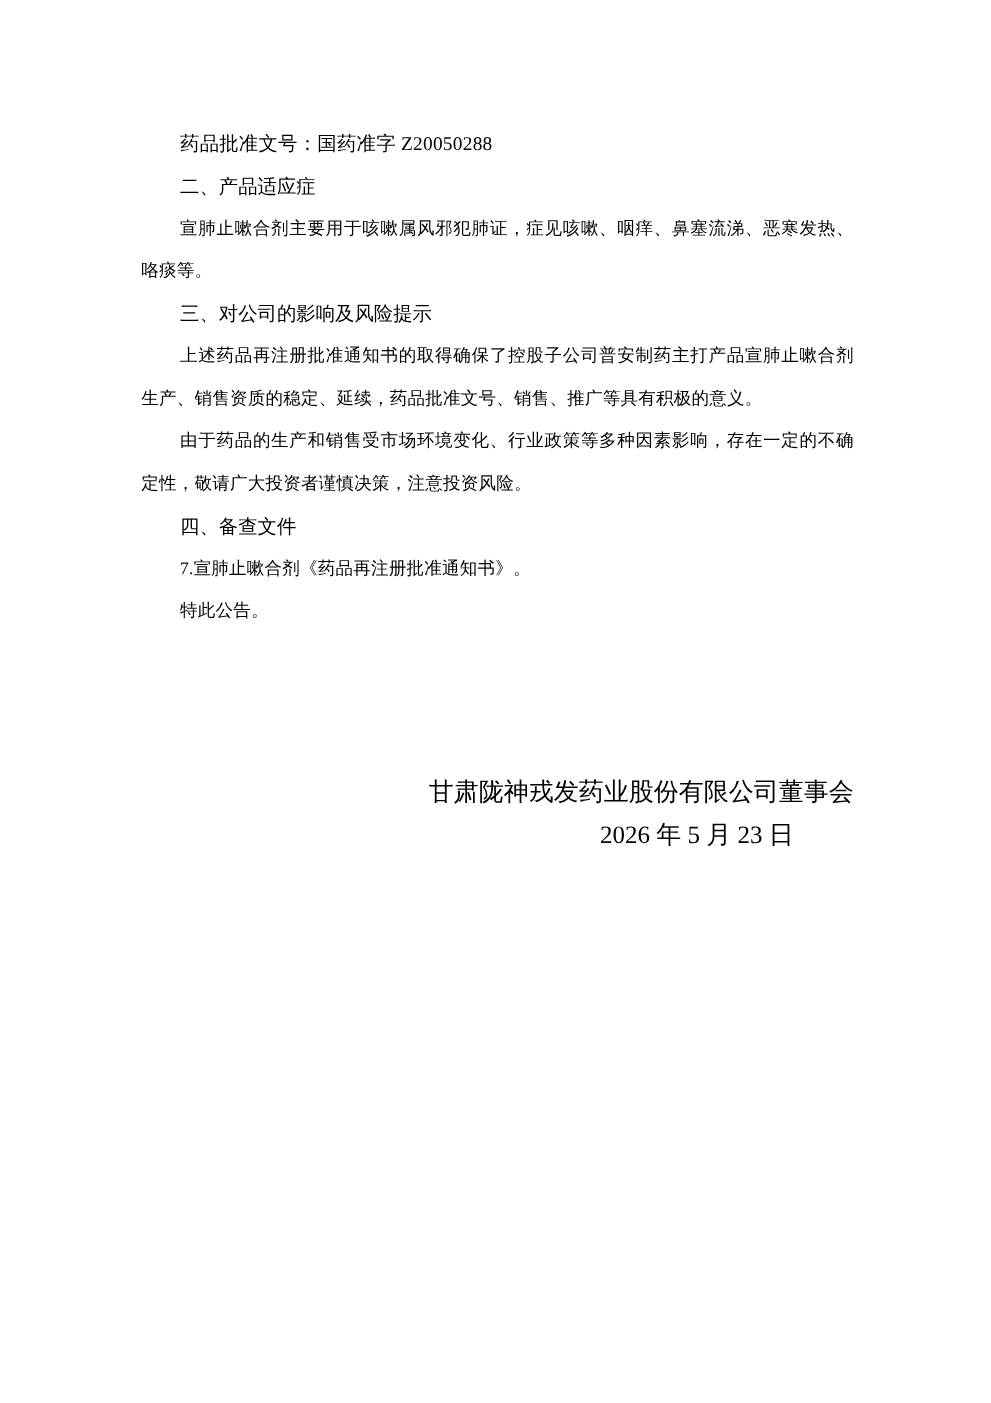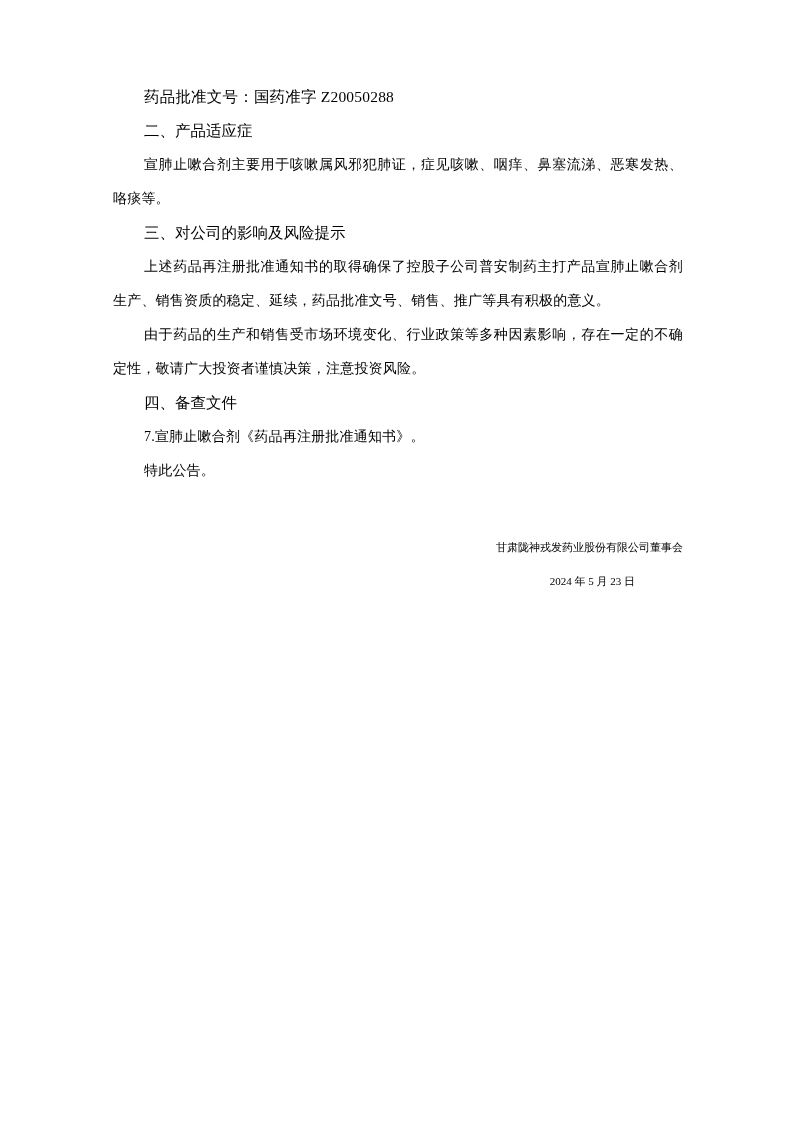--- a/index.html
+++ b/index.html
@@ -15,21 +15,21 @@
     position: relative;
     width: 793px;
     height: 1122px;
     background: #ffffff;
     box-sizing: border-box;
     overflow: hidden;
   }
   .content {
     position: absolute;
     left: 113px;
-    top: 80px;
+    top: 99px;
     width: 570px;
   }
   .line {
     font-size: 15.5px;
     line-height: 34px;
     letter-spacing: 0.2px;
     white-space: pre-wrap;
     text-align: justify;
     text-justify: inter-ideograph;
   }
@@ -44,23 +44,23 @@
   }
   .para {
     font-size: 14px;
     line-height: 34px;
     text-indent: 31px;
     text-align: justify;
     text-justify: inter-ideograph;
     letter-spacing: 0.2px;
   }
   .sign-block {
-    margin-top: 42px;
+    margin-top: 110px;
     text-align: right;
-    font-size: 11px;
+    font-size: 20px;
     line-height: 34px;
   }
   .sign-date {
     margin-right: 48px;
   }
 </style>
 </head>
 <body>
 
 <div class="page">
@@ -74,17 +74,17 @@
     <div class="heading">三、对公司的影响及风险提示</div>
     <div class="para">上述药品再注册批准通知书的取得确保了控股子公司普安制药主打产品宣肺止嗽合剂生产、销售资质的稳定、延续，药品批准文号、销售、推广等具有积极的意义。</div>
     <div class="para">由于药品的生产和销售受市场环境变化、行业政策等多种因素影响，存在一定的不确定性，敬请广大投资者谨慎决策，注意投资风险。</div>
 
     <div class="heading">四、备查文件</div>
     <div class="para">7.宣肺止嗽合剂《药品再注册批准通知书》。</div>
     <div class="para">特此公告。</div>
 
     <div class="sign-block">
       <div>甘肃陇神戎发药业股份有限公司董事会</div>
-      <div class="sign-date">2024 年 5 月 23 日</div>
+      <div class="sign-date">2026 年 5 月 23 日</div>
     </div>
 
   </div>
 </div>
 
 </body></html>

